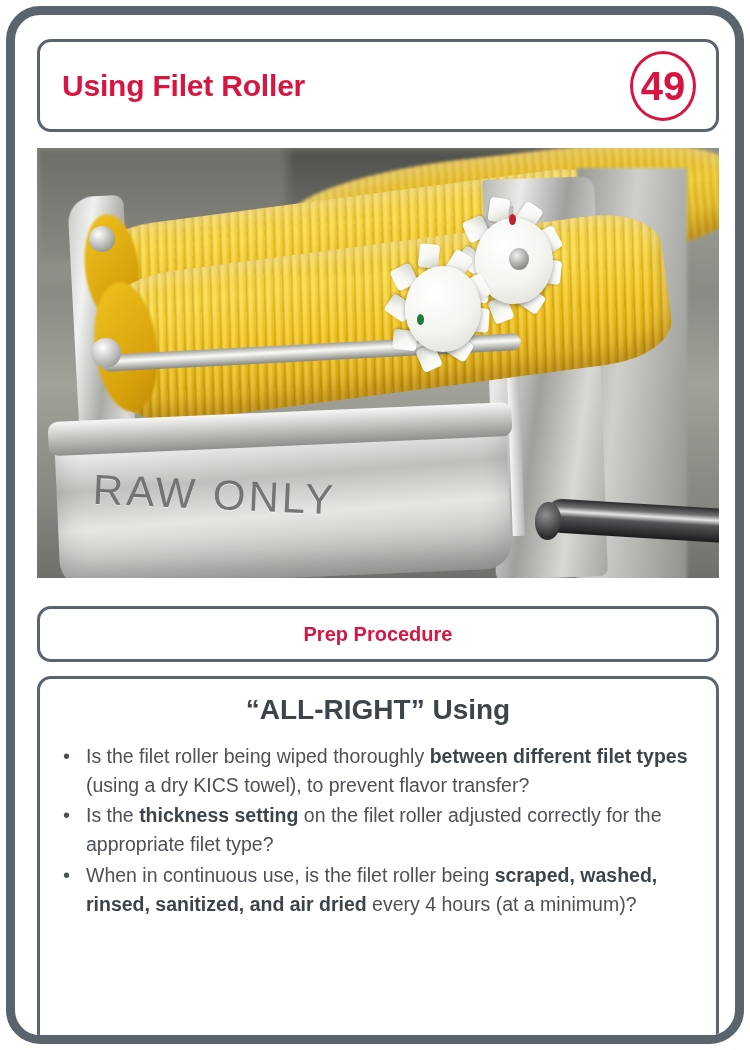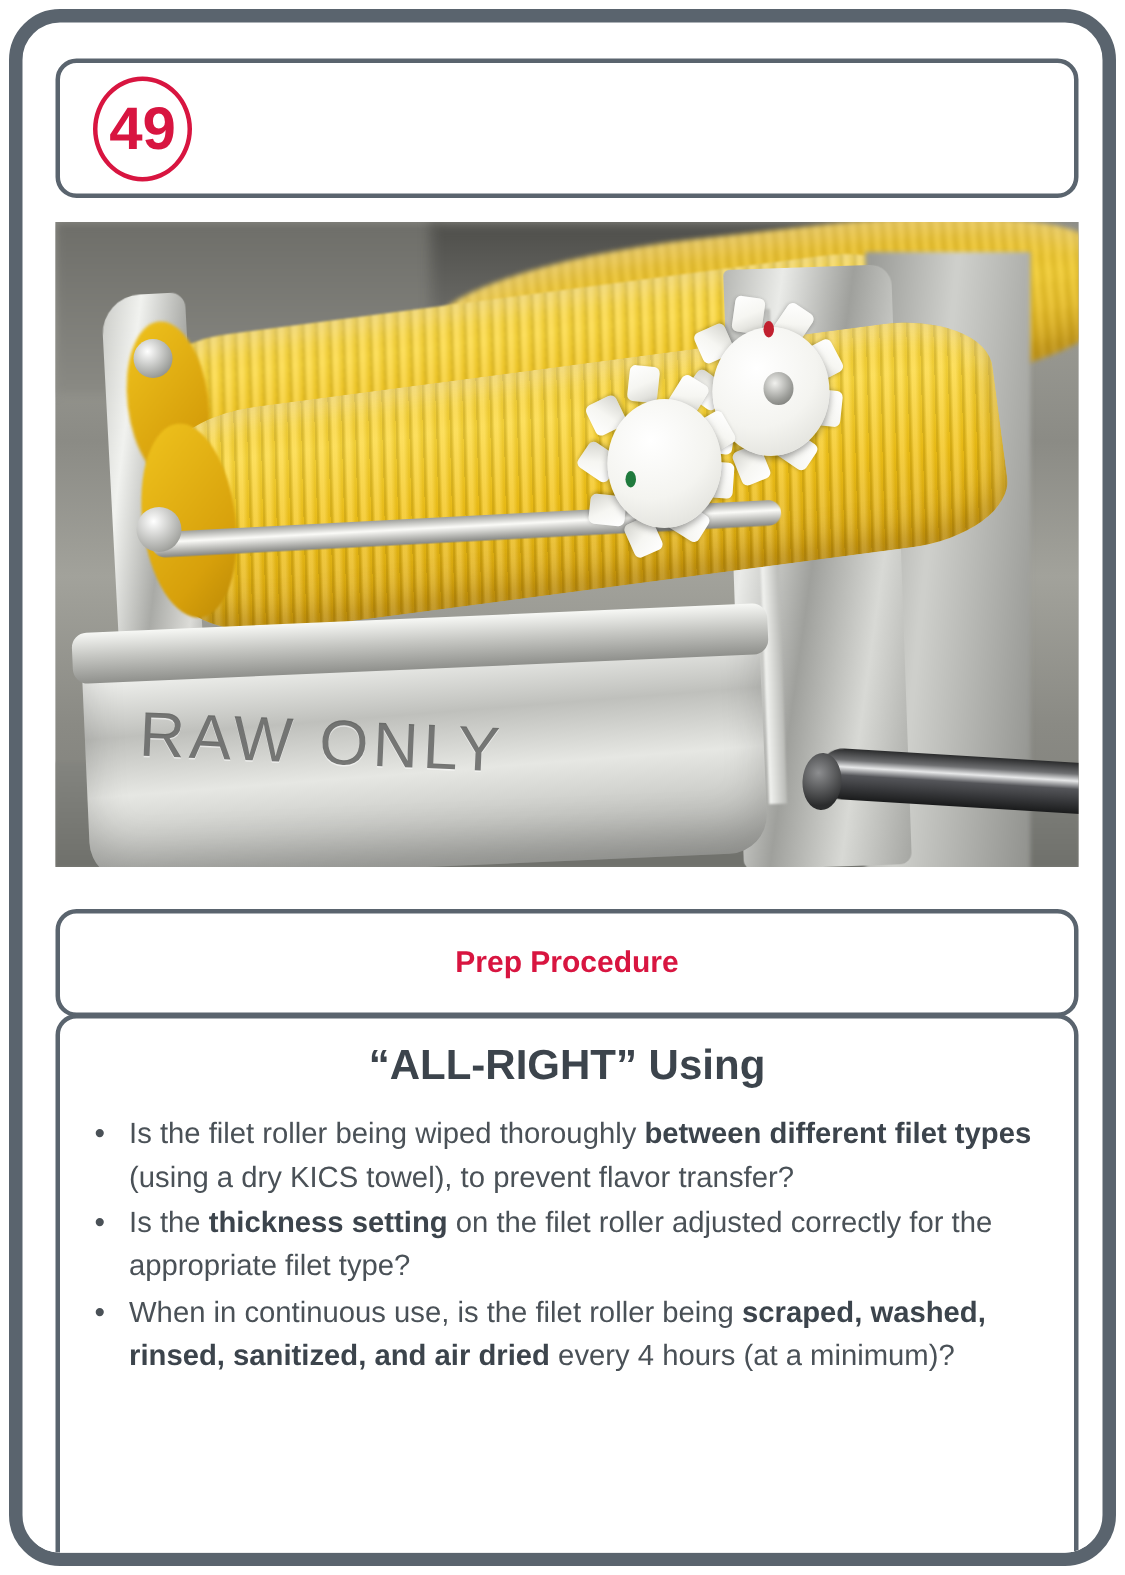--- a/index.html
+++ b/index.html
@@ -331,21 +331,21 @@
     background: linear-gradient(180deg, #83847f 0%, #6f706b 100%);
     filter: blur(1px);
   }
 
   
   .prep-panel {
     position: absolute;
     left: 14px;
     top: 583px;
     width: 682px;
-    height: 72px;
+    height: 56px;
     display: flex;
     align-items: center;
     justify-content: center;
   }
   .prep-label {
     font-size: 20px;
     font-weight: bold;
     color: #D81540;
   }
 
@@ -392,20 +392,21 @@
 
   .q-list b { font-weight: bold; color: #3C444C; }
 </style>
 </head>
 <body>
 
 <div class="card-frame">
   <div class="card-inner">
 
     <div class="panel header-panel">
+      <div class="header-title">Using Filet Roller</div>
       <div class="page-badge">
         <span>49</span>
       </div>
     </div>
 
     <div class="photo-wrap">
       <div class="photo">
 
         <div class="wall-left"></div>
         <div class="wall-right"></div>

